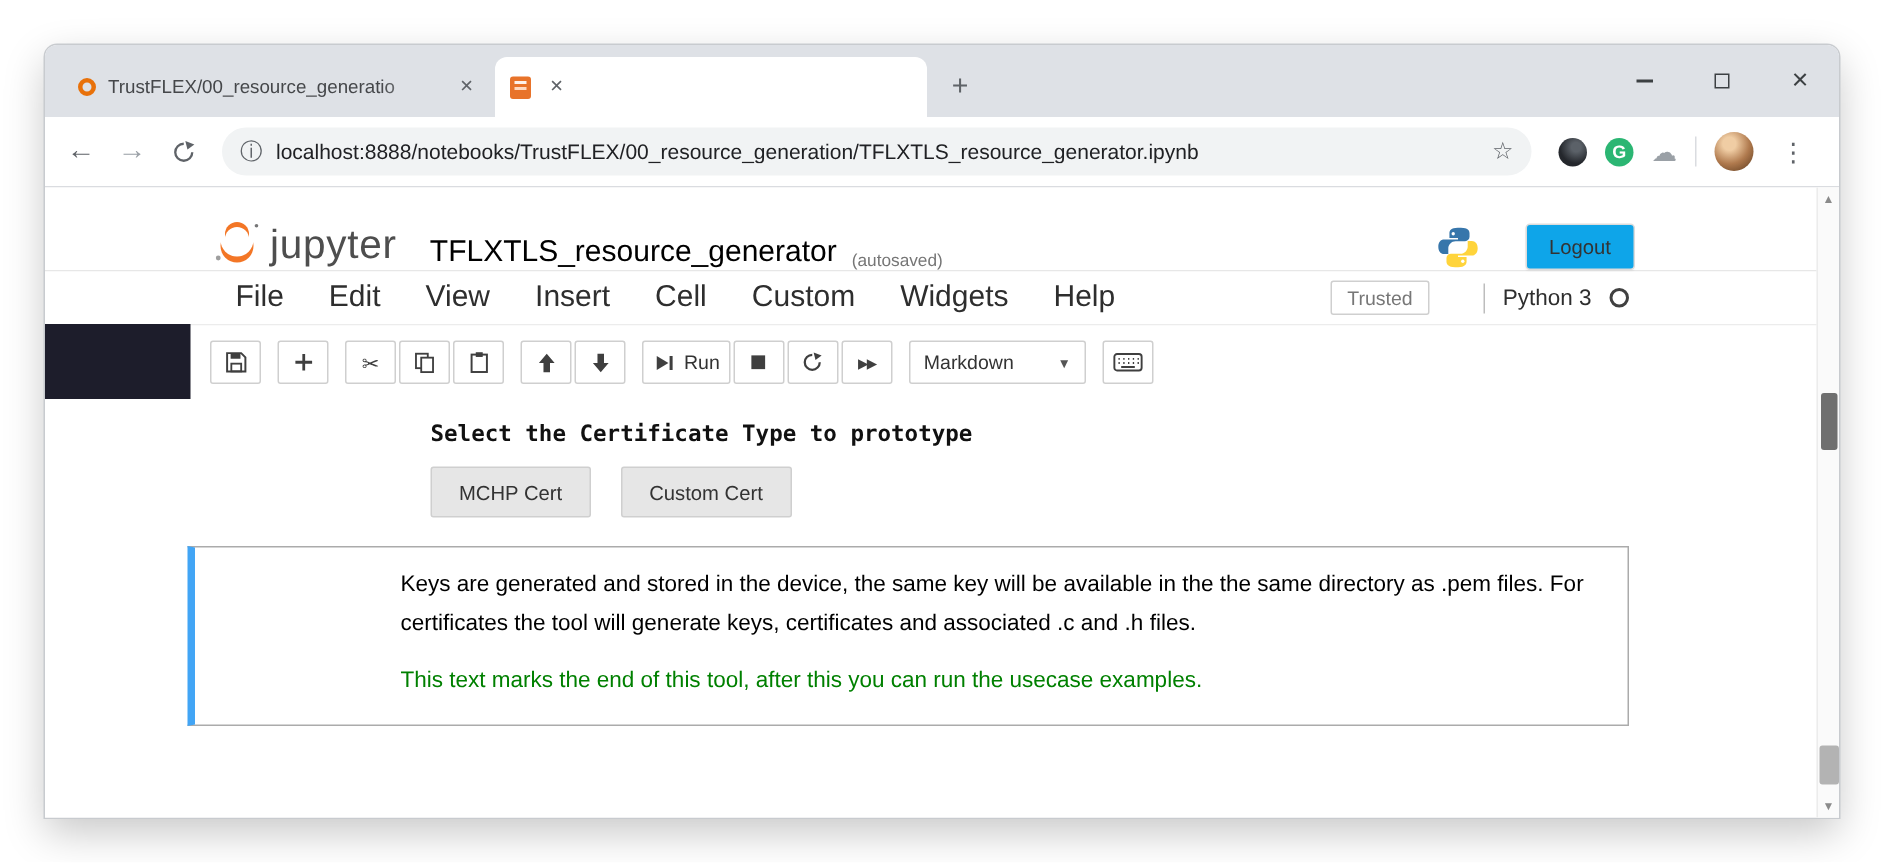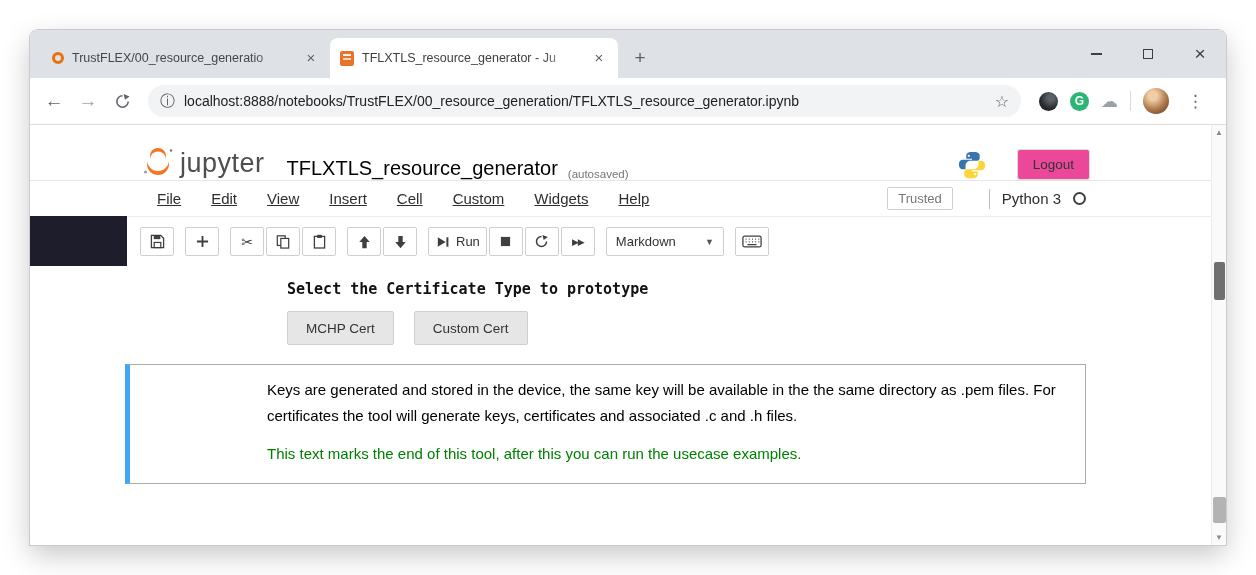--- a/index.html
+++ b/index.html
@@ -58,27 +58,27 @@
     background:radial-gradient(circle at 38% 30%, #f0cda4 18%, #b07a4e 55%, #6b4526 90%); }
   .dots { font-size:17px; color:#5f6368; padding:0 6px; }
 
   
   .jp-header { height:56px; display:flex; align-items:flex-end; padding-left:110px; border-bottom:1px solid #e7e7e7; background:#fff; }
   .jp-logo { display:flex; align-items:flex-end; gap:4px; }
   .jp-wordmark { font-size:27px; color:#4e4e4e; letter-spacing:.5px; line-height:1; padding-bottom:3px; }
   .nb-title { font-size:20px; color:#000; font-weight:500; margin-left:22px; }
   .autosaved { font-size:11.5px; color:#767676; margin-left:10px; padding-top:6px; }
   .jp-right { margin-left:auto; margin-right:136px; display:flex; align-items:center; gap:30px; }
-  .logout-btn { background:#ec4899; border:1px solid #dcdcdc; border-radius:3px; padding:7px 15px;
+  .logout-btn { background:#0ea5e9; border:1px solid #dcdcdc; border-radius:3px; padding:7px 15px;
     font-size:13.5px; color:#333; box-shadow:0 1px 1px rgba(0,0,0,.04); }
 
   
   .menu-row { height:36px; display:flex; align-items:center; padding-left:112px; background:#fff;
     border-bottom:1px solid #ececec; position:relative; }
-  .menu-item { padding:0 15px; font-size:15px; color:#2e2e2e;text-decoration:underline; }
+  .menu-item { padding:0 15px; font-size:20px; color:#2e2e2e; }
   .menu-right { position:absolute; right:140px; display:flex; align-items:center; gap:12px; }
   .trusted { border:1px solid #cfcfcf; border-radius:2px; color:#777; font-size:13px; padding:3px 10px; margin-right:24px; }
   .menu-vsep { width:1px; height:20px; background:#bdbdbd; }
   .kernel-name { font-size:15px; color:#2e2e2e; }
   .kernel-ind { width:13px; height:13px; border:2px solid #404040; border-radius:50%; }
 
   
   .toolbar { height:49px; position:relative; background:#fff; }
   .dark-block { position:absolute; left:0; top:-1px; bottom:0; width:97px; background:#1d1d2b; }
   .tb-groups { position:absolute; left:110px; top:10px; display:flex; gap:11px; align-items:center; }
@@ -123,21 +123,20 @@
   <div class="window">
 
     <div class="tabstrip">
       <div class="tab">
         <span class="favicon-ring"></span>
         <span class="tab-title">TrustFLEX/00_resource_generatio</span>
         <span class="tab-close">×</span>
       </div>
       <div class="tab active">
         <span class="favicon-book"></span>
-        <span class="tab-title">TFLXTLS_resource_generator - Ju</span>
         <span class="tab-close">×</span>
       </div>
       <div class="newtab">+</div>
       <div class="win-controls">
         <div class="win-btn">
             <span class="bar"></span>
           </div>
         <div class="win-btn">
             <span class="sq"></span>
           </div>

